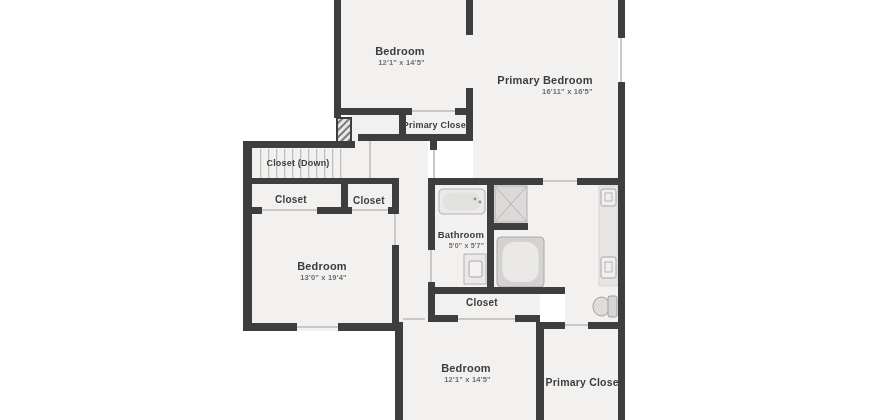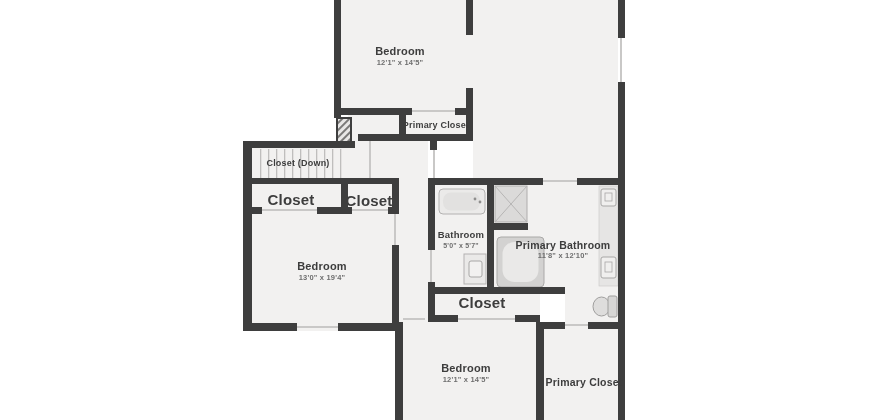--- a/index.html
+++ b/index.html
@@ -4,30 +4,30 @@
 <style>
   html,body{margin:0;padding:0;background:#ffffff;}
   .stage{
     position:relative;width:870px;height:420px;overflow:hidden;
     background:#ffffff;
     font-family:"Liberation Sans", sans-serif;
   }
   .plan-svg{position:absolute;left:0;top:0;}
   .lbl{
     position:absolute;transform:translate(-50%,-50%);
-    text-align:center;white-space:nowrap;pointer-events:none;
+    text-align:right;white-space:nowrap;pointer-events:none;
   }
   .lbl .name{
     font-size:11px;font-weight:700;color:#3d3d3d;letter-spacing:.2px;line-height:1.15;
   }
   .lbl .dims{
     font-size:7.5px;font-weight:600;color:#6e6e6e;letter-spacing:.2px;line-height:1.3;
   }
   .lbl.small .name{font-size:9px;}
-  .lbl.med .name{font-size:15px;}
+  .lbl.med .name{font-size:10px;}
   .lbl.tiny .dims{font-size:7px;}
 </style>
 </head>
 <body>
 
 <div class="stage">
 
   <svg class="plan-svg" width="870" height="420" viewBox="0 0 870 420">
     <defs>
       <pattern id="hatch" width="5" height="5" patternUnits="userSpaceOnUse" patternTransform="rotate(45)">
@@ -157,20 +157,24 @@
       <rect x="369" y="141" width="2" height="37"></rect>
       <rect x="433" y="150" width="2" height="28"></rect>
     </g>
   </svg>
 
   <div class="lbl" style="left:400px;top:56px;">
     <div class="name">Bedroom</div>
     <div class="dims">12'1" x 14'5"</div>
   </div>
 
+  <div class="lbl" style="left:545px;top:85px;">
+    <div class="name">Primary Bedroom</div>
+    <div class="dims">16'11" x 16'5"</div>
+  </div>
 
   <div class="lbl small" style="left:436px;top:125px;">
     <div class="name">Primary Closet</div>
   </div>
 
   <div class="lbl small" style="left:298px;top:163px;">
     <div class="name">Closet (Down)</div>
   </div>
 
   <div class="lbl med" style="left:291px;top:200px;">
@@ -184,24 +188,20 @@
   <div class="lbl" style="left:322px;top:271px;">
     <div class="name">Bedroom</div>
     <div class="dims">13'0" x 19'4"</div>
   </div>
 
   <div class="lbl tiny" style="left:461px;top:240px;">
     <div class="name" style="font-size:9.5px;">Bathroom</div>
     <div class="dims">5'0" x 5'7"</div>
   </div>
 
-  <div class="lbl" style="left:563px;top:250px;">
-    <div class="name" style="font-size:10.5px;">Primary Bathroom</div>
-    <div class="dims">11'8" x 12'10"</div>
-  </div>
 
   <div class="lbl med" style="left:482px;top:303px;">
     <div class="name">Closet</div>
   </div>
 
   <div class="lbl" style="left:466px;top:373px;">
     <div class="name">Bedroom</div>
     <div class="dims">12'1" x 14'5"</div>
   </div>
 

